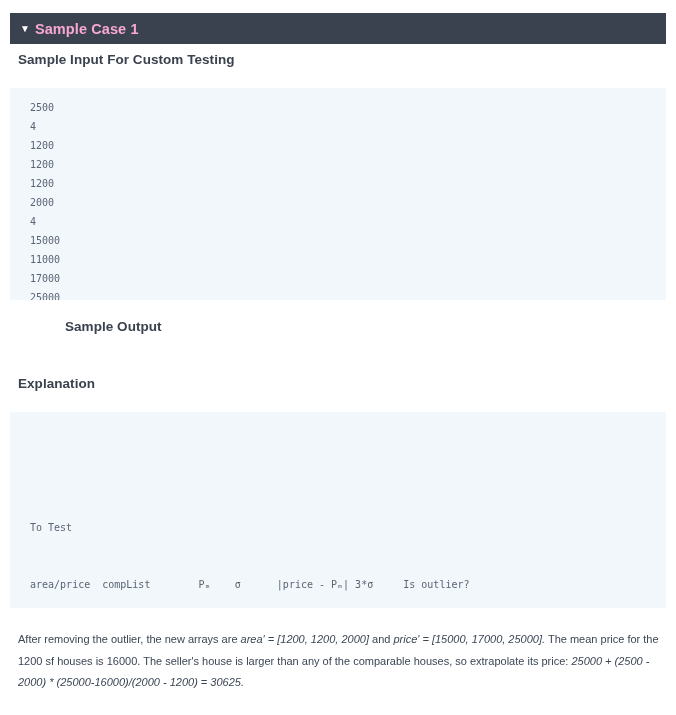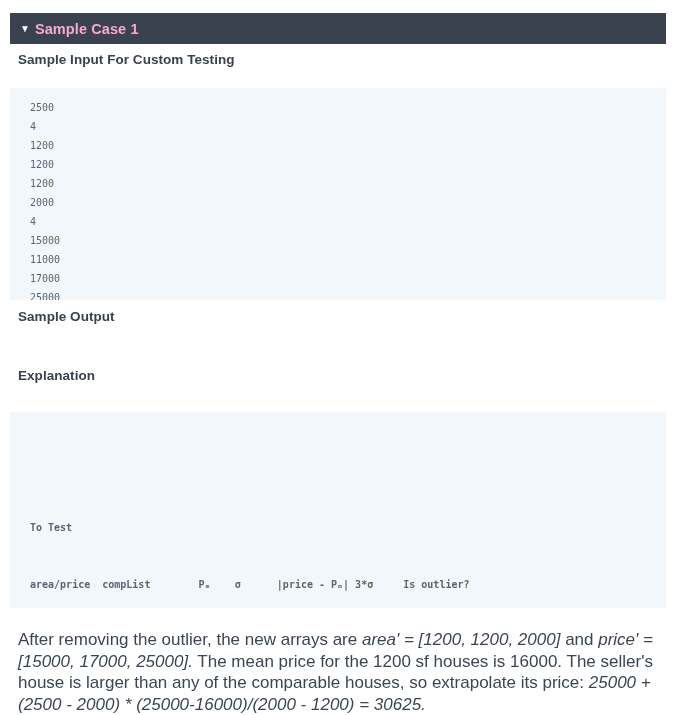--- a/index.html
+++ b/index.html
@@ -52,22 +52,22 @@
   
   .section-heading {
     position: absolute;
     left: 18px;
     font-size: 13.5px;
     font-weight: bold;
     color: #39424e;
     letter-spacing: 0.05px;
   }
   #h-input   { top: 52px; text-align: right; }
-  #h-output  { top: 309px; }
-  #h-expl    { top: 368px; }
+  #h-output  { top: 319px; margin-left: 47px; }
+  #h-expl    { top: 376px; }
 
   
   .codeblock {
     position: absolute;
     left: 10px;
     width: 656px;
     background: #f2f7fc;
     box-sizing: border-box;
     font-family: "DejaVu Sans Mono", monospace;
     font-size: 10px;
@@ -76,29 +76,29 @@
     padding: 10px 0 10px 20px;
     white-space: pre;
     overflow: hidden;
   }
   #block-input  { top: 78px;  height: 212px; }
   #block-output { top: 330px; height: 33px; padding-top: 8px; }
   #block-expl   { top: 412px; height: 196px; padding-top: 30px; }
 
   
   .mono-table { display: block; }
-  .mono-row { display: block; white-space: pre; font-weight: bold; }
+  .mono-row { display: block; white-space: pre; }
 
   
   .explain-para {
     position: absolute;
     left: 18px;
     top: 629px;
     width: 642px;
-    font-size: 17px;
+    font-size: 11px;
     line-height: 21.5px;
     color: #3b4654;
     text-align: left;
   }
   .explain-para i { font-style: italic; }
 </style>
 </head>
 <body>
 
 <div class="page">

